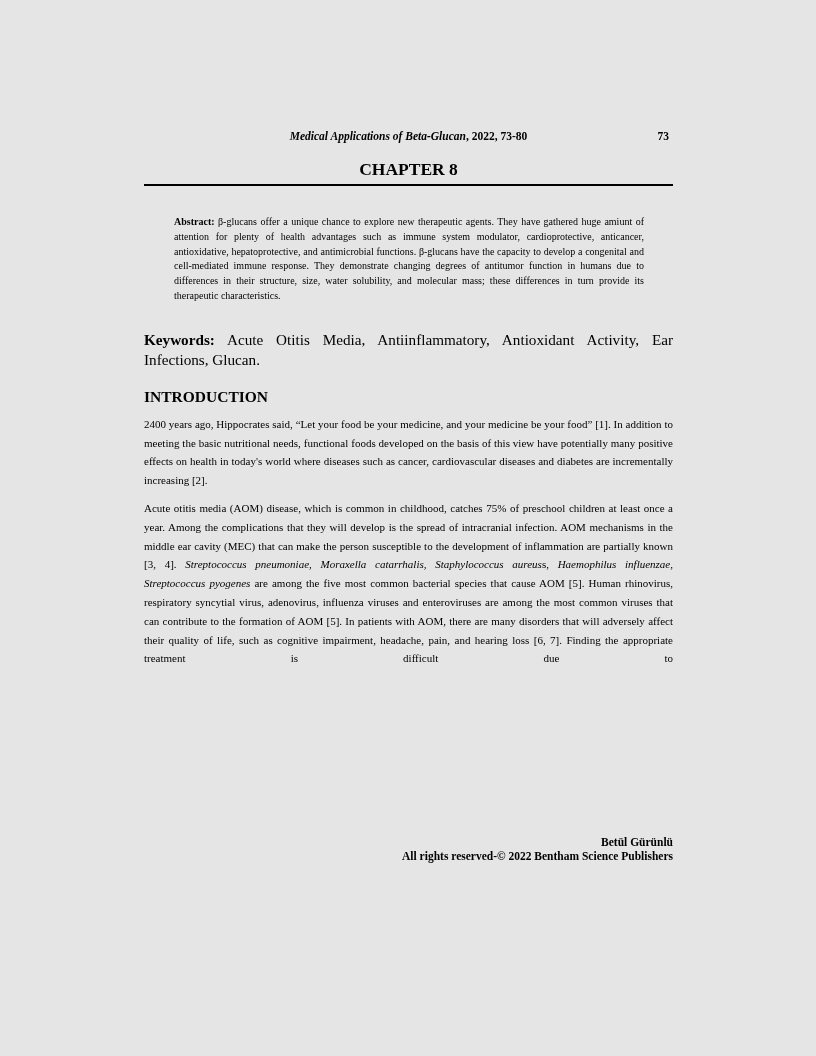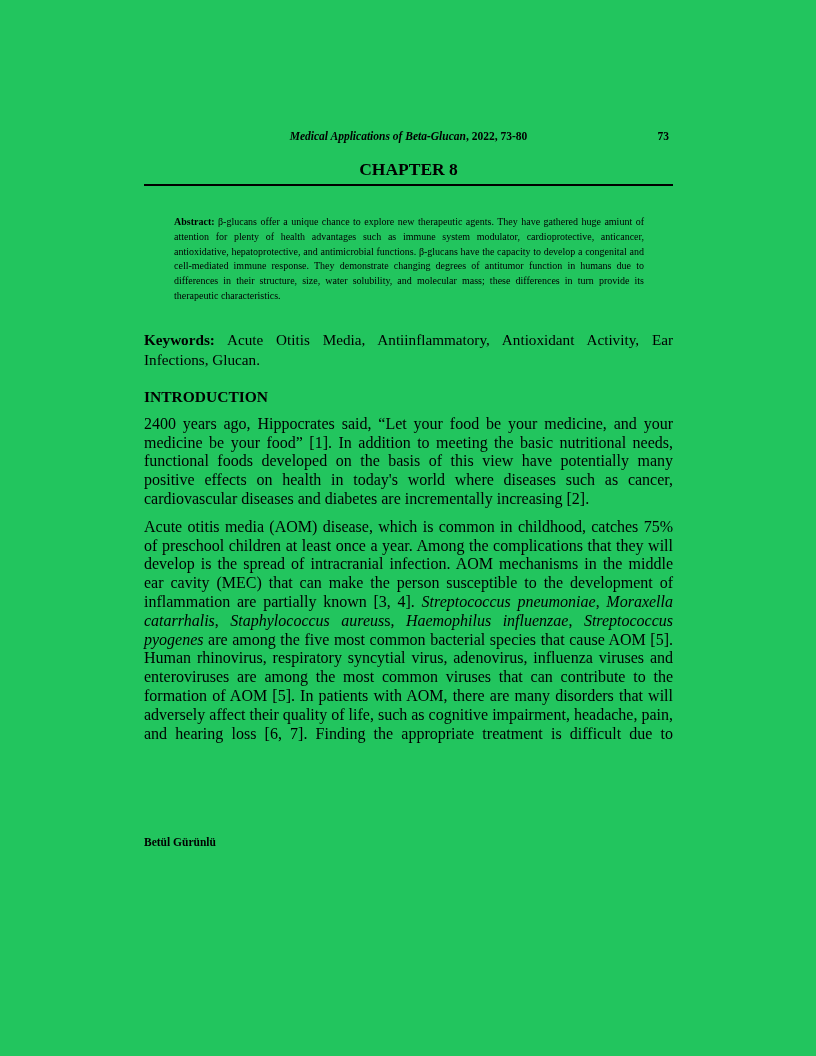--- a/index.html
+++ b/index.html
@@ -4,21 +4,21 @@
 <style>
   * { margin:0; padding:0; box-sizing:border-box; }
   html, body { background:#ffffff; }
   body {
     width:816px; height:1056px;
     font-family:"Liberation Serif", serif;
     color:#000;
     position:relative;
     overflow:hidden;
   }
-  .page { position:absolute; inset:0; background:#22c55e; }
+  .page { position:absolute; inset:0; background:#e5e5e5; }
   .content {
     position:absolute; left:144px; top:130px; width:529px;
   }
   .b { font-weight:bold; }
   .i { font-style:italic; }
   .bi { font-weight:bold; font-style:italic; }
 
   .running-header {
     position:relative;
     font-size:11.5px; font-weight:bold;
@@ -57,28 +57,28 @@
 
   h2.section-heading {
     margin-top:7px;
     font-size:15.5px; font-weight:bold;
     line-height:19px;
     padding-top:10px;
   }
 
   p.body-para {
     margin-top:9px;
-    font-size:16px; line-height:18.8px;
+    font-size:11px; line-height:18.8px;
     text-align:justify;
   }
   p.last-justify { text-align-last:justify; }
 
   .footer {
     position:absolute; left:144px; top:836px; width:529px;
-    text-align:left;
+    text-align:right;
     font-size:11.5px; font-weight:bold;
     line-height:13.5px;
   }
 </style>
 </head>
 <body>
 
 <div class="page">
   <div class="content">
 
@@ -105,14 +105,15 @@
     <h2 class="section-heading">INTRODUCTION</h2>
 
     <p class="body-para">2400 years ago, Hippocrates said, “Let your food be your medicine, and your medicine be your food” [1]. In addition to meeting the basic nutritional needs, functional foods developed on the basis of this view have potentially many positive effects on health in today's world where diseases such as cancer, cardiovascular diseases and diabetes are incrementally increasing [2].</p>
 
     <p class="body-para last-justify"><span>Acute otitis media (AOM) disease, which is common in childhood, catches 75% of preschool children at least once a year. Among the complications that they will develop is the spread of intracranial infection. AOM mechanisms in the middle ear cavity (MEC) that can make the person susceptible to the development of inflammation are partially known [3, 4]. </span><span class="i">Streptococcus pneumoniae</span><span>, </span><span class="i">Moraxella catarrhalis</span><span>, </span><span class="i">Staphylococcus aureus</span><span>s, </span><span class="i">Haemophilus influenzae</span><span>, </span><span class="i">Streptococcus pyogenes</span><span> are among the five most common bacterial species that cause AOM [5]. Human rhinovirus, respiratory syncytial virus, adenovirus, influenza viruses and enteroviruses are among the most common viruses that can contribute to the formation of AOM [5]. In patients with AOM, there are many disorders that will adversely affect their quality of life, such as cognitive impairment, headache, pain, and hearing loss [6, 7]. Finding the appropriate treatment is difficult due to</span></p>
 
   </div>
 
   <div class="footer">
     <div>Betül Gürünlü</div>
+    <div>All rights reserved-© 2022 Bentham Science Publishers</div>
   </div>
 </div>
 
 </body></html>

